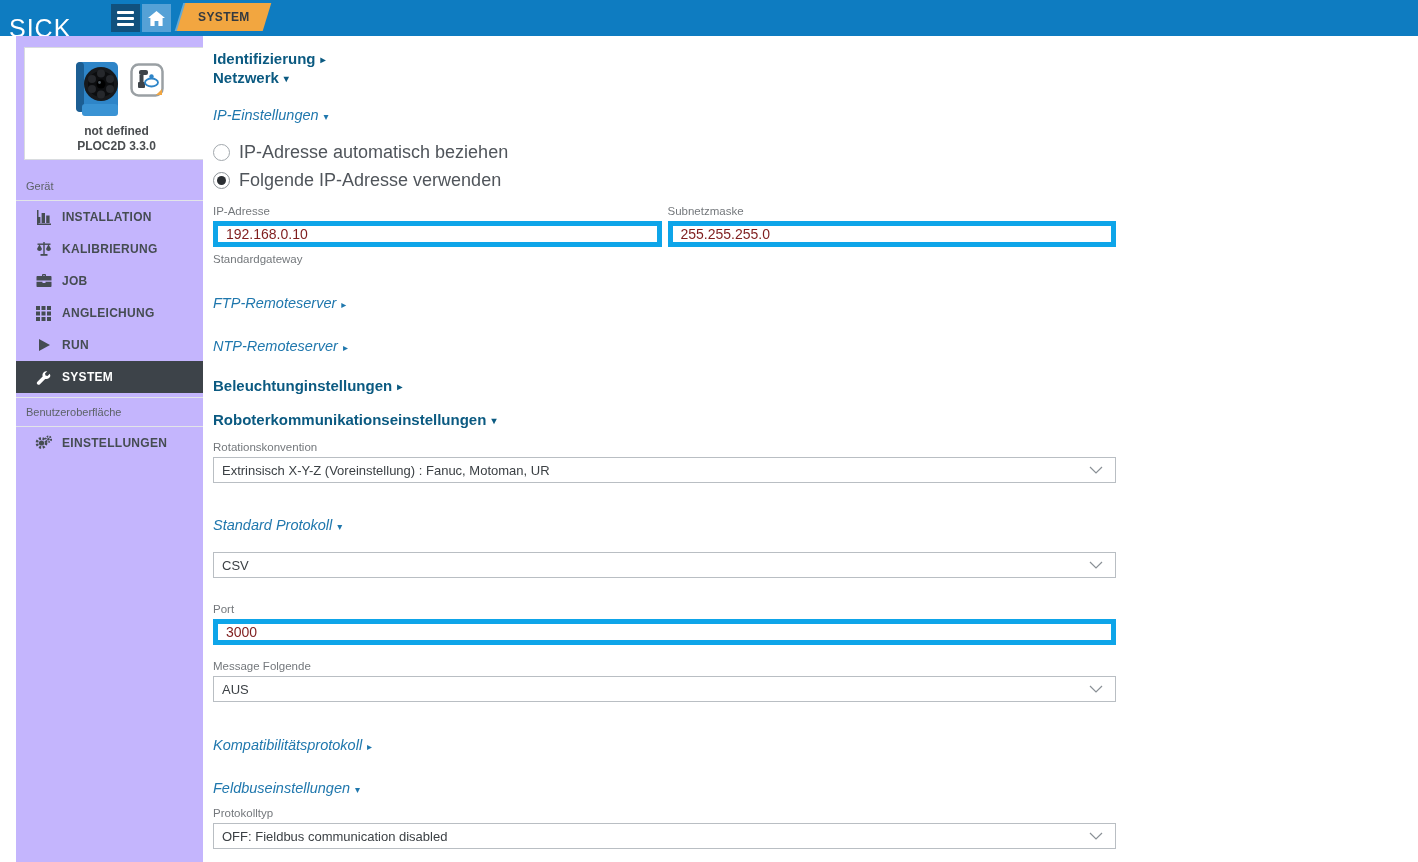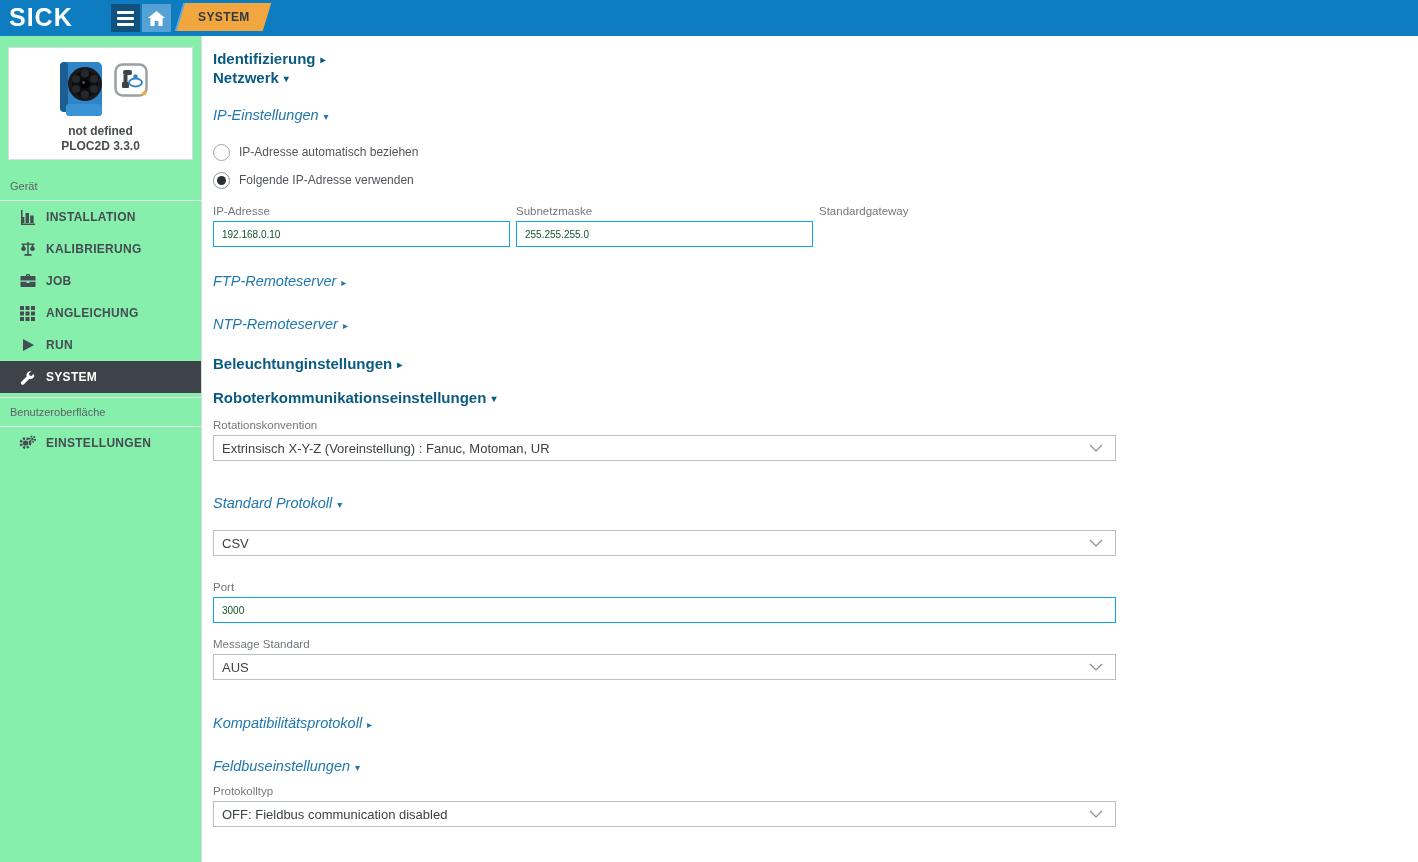--- a/index.html
+++ b/index.html
@@ -1,30 +1,30 @@
 <!DOCTYPE html>
 <html><head>
 <meta charset="utf-8">
 <style>
   * { margin:0; padding:0; box-sizing:border-box; }
   html,body { width:1418px; height:862px; background:#fff; font-family:"Liberation Sans", sans-serif; overflow:hidden; }
 
   
   .topbar { position:absolute; left:0; top:0; width:1418px; height:36px; background:#0e7cc1; }
-  .logo { position:absolute; left:9px; top:3px; color:#fff; font-size:25px; font-weight:bold; letter-spacing:1px; }
+  .logo { position:absolute; left:9px; top:14px; color:#fff; font-size:25px; font-weight:normal; letter-spacing:1px; }
   .icon-btn { position:absolute; top:4px; width:29px; height:28px; display:flex; align-items:center; justify-content:center; cursor:pointer; }
   .menu-btn { left:111px; background:#11517d; }
   .home-btn { left:142px; background:#55a1d6; }
   .menu-glyph { display:flex; flex-direction:column; gap:3px; }
   .menu-glyph i { display:block; width:17px; height:3px; background:#fff; border-radius:1px; }
   .tab { position:absolute; left:181px; top:3px; height:28px; background:#f2a640; transform:skewX(-17deg); display:flex; align-items:center; padding:0 17px; box-shadow:-2px 0 0 rgba(255,255,255,.35); }
   .tab span { transform:skewX(17deg); font-size:12px; font-weight:bold; color:#343a40; letter-spacing:.4px; }
 
   
-  .sidebar { position:absolute; left:0; top:36px; width:202px; height:826px; background:#86efac; border-right:1px solid #d9dde0; }
+  .sidebar { position:absolute; left:16px; top:36px; width:202px; height:826px; background:#c4b5fd; border-right:1px solid #d9dde0; }
   .device-card { margin:11px 8px 0 8px; background:#fff; border:1px solid #d9dcdf; height:113px; text-align:center; padding-top:8px; }
   .device-figure { height:66px; display:flex; align-items:center; justify-content:center; gap:4px; }
   .device-name { font-size:12px; font-weight:bold; color:#4a4d50; margin-top:2px; }
   .device-model { font-size:12px; font-weight:bold; color:#4a4d50; margin-top:1px; }
   .section-label { margin-top:12px; padding:8px 10px; font-size:11px; color:#5c6267; border-bottom:1px solid #e2e5e8; }
   .section-label.bordered-top { border-top:1px solid #e2e5e8; margin-top:4px; }
   .nav-item { height:32px; display:flex; align-items:center; gap:10px; padding-left:19px; color:#454c52; cursor:pointer; }
   .nav-item .nav-icon { width:17px; height:17px; display:flex; align-items:center; justify-content:center; }
   .nav-item .nav-label { font-size:12px; font-weight:bold; letter-spacing:.3px; }
   .nav-item.active { background:#3d4349; color:#fff; }
@@ -32,27 +32,27 @@
   
   .main { position:absolute; left:203px; top:36px; width:1215px; height:834px; background:#fff; padding:14px 0 0 10px; }
   .content { width:903px; }
   .h1 { font-size:15px; font-weight:bold; color:#0b5a81; display:flex; align-items:center; gap:5px; cursor:pointer; }
   .h2 { font-size:14.5px; font-style:italic; color:#1f77ad; display:flex; align-items:center; gap:5px; cursor:pointer; }
   .arrow { font-size:10px; font-style:normal; position:relative; top:1px; }
   .radio-row { display:flex; align-items:center; gap:9px; height:18px; cursor:pointer; }
   .radio { width:17px; height:17px; border-radius:50%; border:1px solid #a2a8ad; background:#fff; position:relative; flex:0 0 17px; }
   .radio.selected { border-color:#8d9398; }
   .radio.selected::after { content:""; position:absolute; left:3px; top:3px; width:9px; height:9px; border-radius:50%; background:#2b2f33; }
-  .radio-label { font-size:12px; color:#50555b; }
+  .radio-label { font-size:18px; color:#50555b; }
   .field-label { font-size:11.5px; color:#74787c; margin-bottom:4px; }
-  .t-input { width:100%; height:26px; border:1px solid #0ea5e9; background:#fff; padding:0 8px; font-size:10px; color:#14532d; font-family:"Liberation Sans",sans-serif; outline:none; }
+  .t-input { width:100%; height:26px; border:5px solid #0ea5e9; background:#fff; padding:0 8px; font-size:14px; color:#7f1d1d; font-family:"Liberation Sans",sans-serif; outline:none; }
   .select { width:100%; height:26px; border:1px solid #b9bec3; background:#fff; padding:0 8px; display:flex; align-items:center; justify-content:space-between; cursor:pointer; }
   .select .sel-text { font-size:13px; color:#3c4145; }
   .select svg { margin-right:4px; }
-  .grid3 { display:grid; grid-template-columns:1fr 1fr 1fr; gap:6px; }
+  .grid3 { display:grid; grid-template-columns:1fr 1fr; gap:6px; }
 
   .mt18{margin-top:2px}.mt21{margin-top:21px}.mt20{margin-top:20px}.mt10{margin-top:10px}
   .mt16{margin-top:16px}.mt26{margin-top:26px}.mt27{margin-top:27px}.mt23{margin-top:23px}
   .mt17{margin-top:17px}.mt13{margin-top:13px}.mt34{margin-top:34px}.mt19{margin-top:19px}
   .mt25{margin-top:25px}.mt15{margin-top:15px}.mt35{margin-top:35px}.mt11{margin-top:11px}
 </style>
 </head>
 <body>
 
 <div class="topbar">
@@ -278,21 +278,21 @@
           </svg>
     </div>
   </div>
 
   <div class="mt25">
     <div class="field-label">Port</div>
     <input class="t-input" type="text" value="3000" style="">
   </div>
 
   <div class="mt15">
-    <div class="field-label">Message Standard</div>
+    <div class="field-label">Message Folgende</div>
     <div class="select">
       <span class="sel-text">AUS</span>
       <svg width="14" height="8" viewBox="0 0 14 8">
             <path d="M1 1l6 6 6-6" fill="none" stroke="#8a9096" stroke-width="1.2"></path>
           </svg>
     </div>
   </div>
 
   <div class="h2 mt35">
     <span>Kompatibilitätsprotokoll</span>

